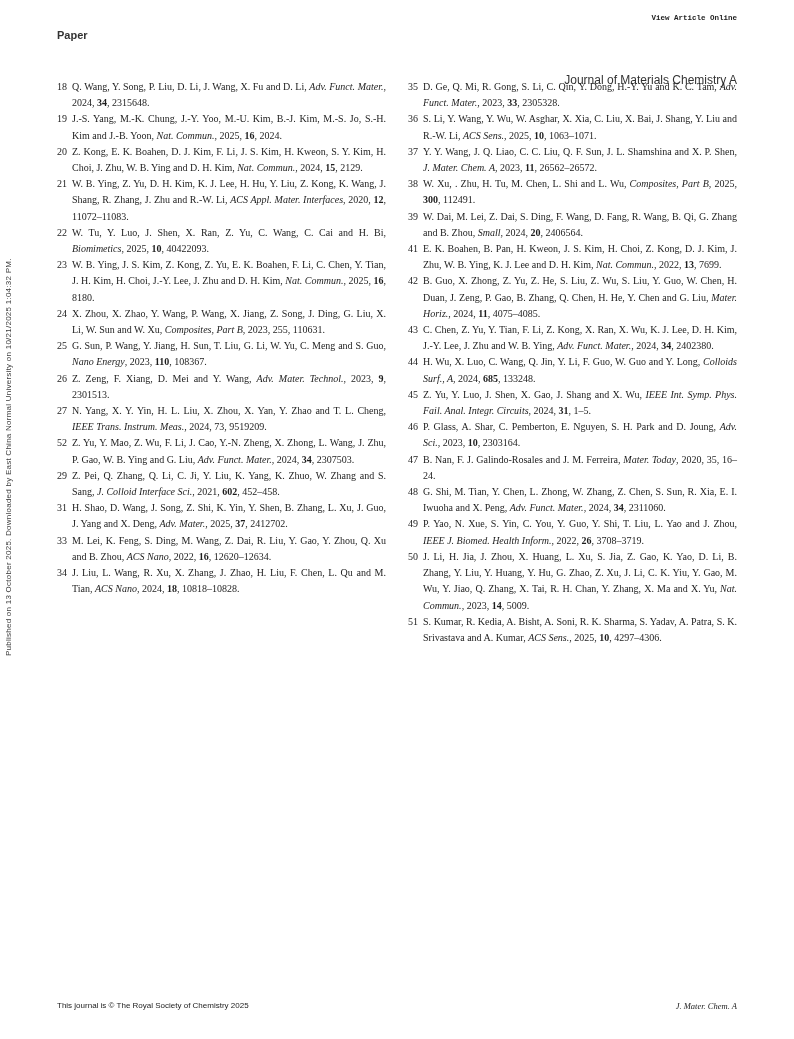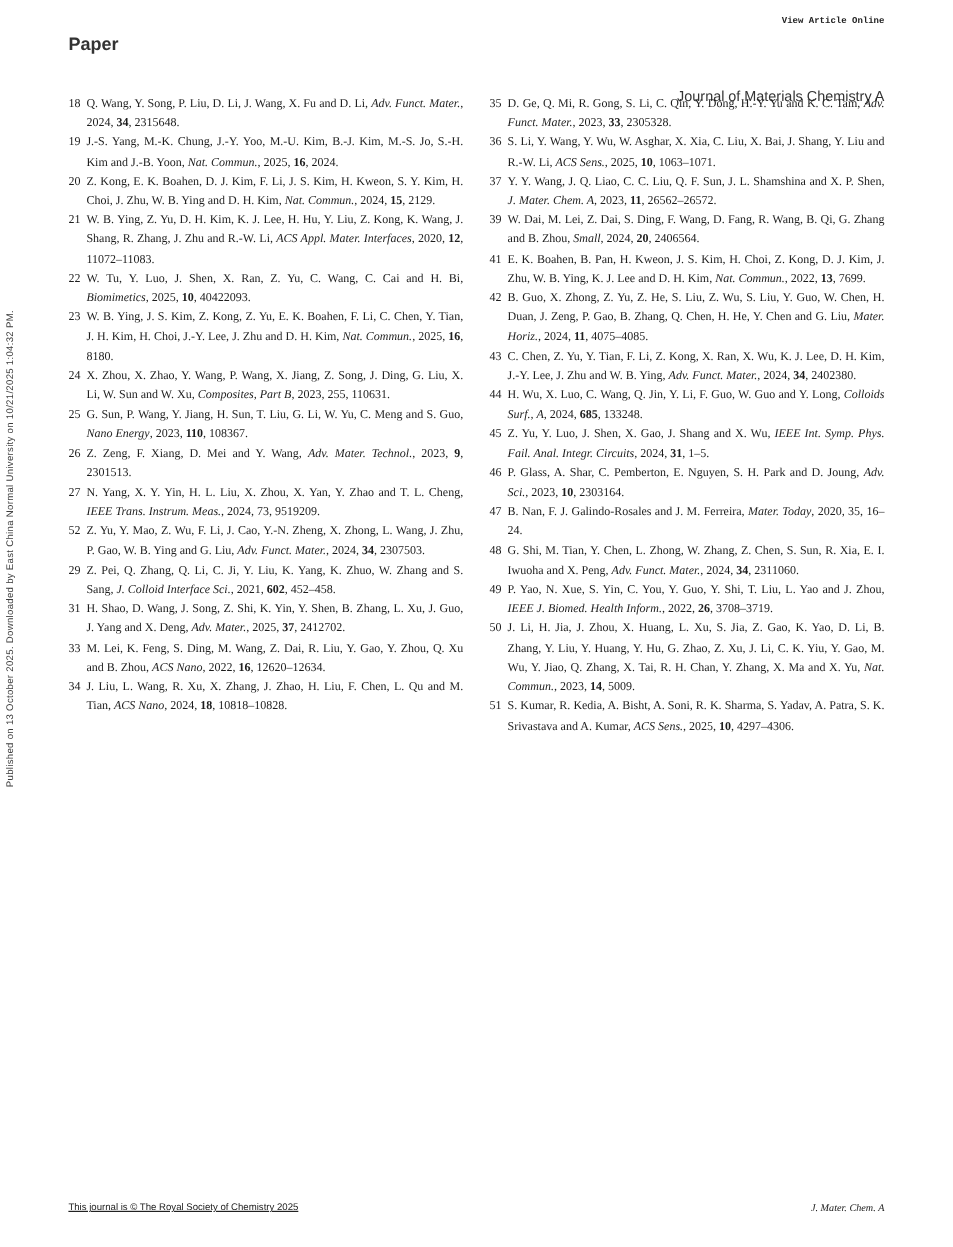--- a/index.html
+++ b/index.html
@@ -31,21 +31,21 @@
     top:14px;right:57px;
     font-family:Liberation Mono, monospace;
     font-size:7.5px;
     font-weight:700;
     color:#222;
   }
   .hdr-left{
     position:absolute;
     top:29px;left:57px;
     font-family:"Liberation Sans", sans-serif;
-    font-size:15px;
+    font-size:11px;
     font-weight:700;
     color:#333;
   }
   .hdr-right{
     position:absolute;
     top:29px;right:57px;
     font-family:"Liberation Sans", sans-serif;
     font-size:12px;
     font-weight:400;
     color:#333;
@@ -72,21 +72,20 @@
   }
   .ref i{font-style:italic;}
   .ref b{font-weight:700;}
   
   .footer-left{
     position:absolute;
     top:1001px;left:57px;
     font-family:"Liberation Sans", sans-serif;
     font-size:8px;
     color:#222;
-    text-decoration:underline;
   }
   .footer-right{
     position:absolute;
     top:1001px;right:57px;
     font-family:"Liberation Serif", serif;
     font-style:italic;
     font-size:8.5px;
     color:#222;
   }
 </style>
@@ -116,20 +115,21 @@
     <div class="ref"><span class="num">29</span><span>Z. Pei, Q. Zhang, Q. Li, C. Ji, Y. Liu, K. Yang, K. Zhuo, W. Zhang and S. Sang, </span><i>J. Colloid Interface Sci.</i><span>, 2021, </span><b>602</b><span>, 452–458.</span></div>
     <div class="ref"><span class="num">31</span><span>H. Shao, D. Wang, J. Song, Z. Shi, K. Yin, Y. Shen, B. Zhang, L. Xu, J. Guo, J. Yang and X. Deng, </span><i>Adv. Mater.</i><span>, 2025, </span><b>37</b><span>, 2412702.</span></div>
     <div class="ref"><span class="num">33</span><span>M. Lei, K. Feng, S. Ding, M. Wang, Z. Dai, R. Liu, Y. Gao, Y. Zhou, Q. Xu and B. Zhou, </span><i>ACS Nano</i><span>, 2022, </span><b>16</b><span>, 12620–12634.</span></div>
     <div class="ref"><span class="num">34</span><span>J. Liu, L. Wang, R. Xu, X. Zhang, J. Zhao, H. Liu, F. Chen, L. Qu and M. Tian, </span><i>ACS Nano</i><span>, 2024, </span><b>18</b><span>, 10818–10828.</span></div>
   </div>
 
 <div class="col col-right">
     <div class="ref"><span class="num">35</span><span>D. Ge, Q. Mi, R. Gong, S. Li, C. Qin, Y. Dong, H.-Y. Yu and K. C. Tam, </span><i>Adv. Funct. Mater.</i><span>, 2023, </span><b>33</b><span>, 2305328.</span></div>
     <div class="ref"><span class="num">36</span><span>S. Li, Y. Wang, Y. Wu, W. Asghar, X. Xia, C. Liu, X. Bai, J. Shang, Y. Liu and R.-W. Li, </span><i>ACS Sens.</i><span>, 2025, </span><b>10</b><span>, 1063–1071.</span></div>
     <div class="ref"><span class="num">37</span><span>Y. Y. Wang, J. Q. Liao, C. C. Liu, Q. F. Sun, J. L. Shamshina and X. P. Shen, </span><i>J. Mater. Chem. A</i><span>, 2023, </span><b>11</b><span>, 26562–26572.</span></div>
+    <div class="ref"><span class="num">38</span><span>W. Xu, . Zhu, H. Tu, M. Chen, L. Shi and L. Wu, </span><i>Composites, Part B</i><span>, 2025, </span><b>300</b><span>, 112491.</span></div>
     <div class="ref"><span class="num">39</span><span>W. Dai, M. Lei, Z. Dai, S. Ding, F. Wang, D. Fang, R. Wang, B. Qi, G. Zhang and B. Zhou, </span><i>Small</i><span>, 2024, </span><b>20</b><span>, 2406564.</span></div>
     <div class="ref"><span class="num">41</span><span>E. K. Boahen, B. Pan, H. Kweon, J. S. Kim, H. Choi, Z. Kong, D. J. Kim, J. Zhu, W. B. Ying, K. J. Lee and D. H. Kim, </span><i>Nat. Commun.</i><span>, 2022, </span><b>13</b><span>, 7699.</span></div>
     <div class="ref"><span class="num">42</span><span>B. Guo, X. Zhong, Z. Yu, Z. He, S. Liu, Z. Wu, S. Liu, Y. Guo, W. Chen, H. Duan, J. Zeng, P. Gao, B. Zhang, Q. Chen, H. He, Y. Chen and G. Liu, </span><i>Mater. Horiz.</i><span>, 2024, </span><b>11</b><span>, 4075–4085.</span></div>
     <div class="ref"><span class="num">43</span><span>C. Chen, Z. Yu, Y. Tian, F. Li, Z. Kong, X. Ran, X. Wu, K. J. Lee, D. H. Kim, J.-Y. Lee, J. Zhu and W. B. Ying, </span><i>Adv. Funct. Mater.</i><span>, 2024, </span><b>34</b><span>, 2402380.</span></div>
     <div class="ref"><span class="num">44</span><span>H. Wu, X. Luo, C. Wang, Q. Jin, Y. Li, F. Guo, W. Guo and Y. Long, </span><i>Colloids Surf., A</i><span>, 2024, </span><b>685</b><span>, 133248.</span></div>
     <div class="ref"><span class="num">45</span><span>Z. Yu, Y. Luo, J. Shen, X. Gao, J. Shang and X. Wu, </span><i>IEEE Int. Symp. Phys. Fail. Anal. Integr. Circuits</i><span>, 2024, </span><b>31</b><span>, 1–5.</span></div>
     <div class="ref"><span class="num">46</span><span>P. Glass, A. Shar, C. Pemberton, E. Nguyen, S. H. Park and D. Joung, </span><i>Adv. Sci.</i><span>, 2023, </span><b>10</b><span>, 2303164.</span></div>
     <div class="ref"><span class="num">47</span><span>B. Nan, F. J. Galindo-Rosales and J. M. Ferreira, </span><i>Mater. Today</i><span>, 2020, 35, 16–24.</span></div>
     <div class="ref"><span class="num">48</span><span>G. Shi, M. Tian, Y. Chen, L. Zhong, W. Zhang, Z. Chen, S. Sun, R. Xia, E. I. Iwuoha and X. Peng, </span><i>Adv. Funct. Mater.</i><span>, 2024, </span><b>34</b><span>, 2311060.</span></div>
     <div class="ref"><span class="num">49</span><span>P. Yao, N. Xue, S. Yin, C. You, Y. Guo, Y. Shi, T. Liu, L. Yao and J. Zhou, </span><i>IEEE J. Biomed. Health Inform.</i><span>, 2022, </span><b>26</b><span>, 3708–3719.</span></div>

